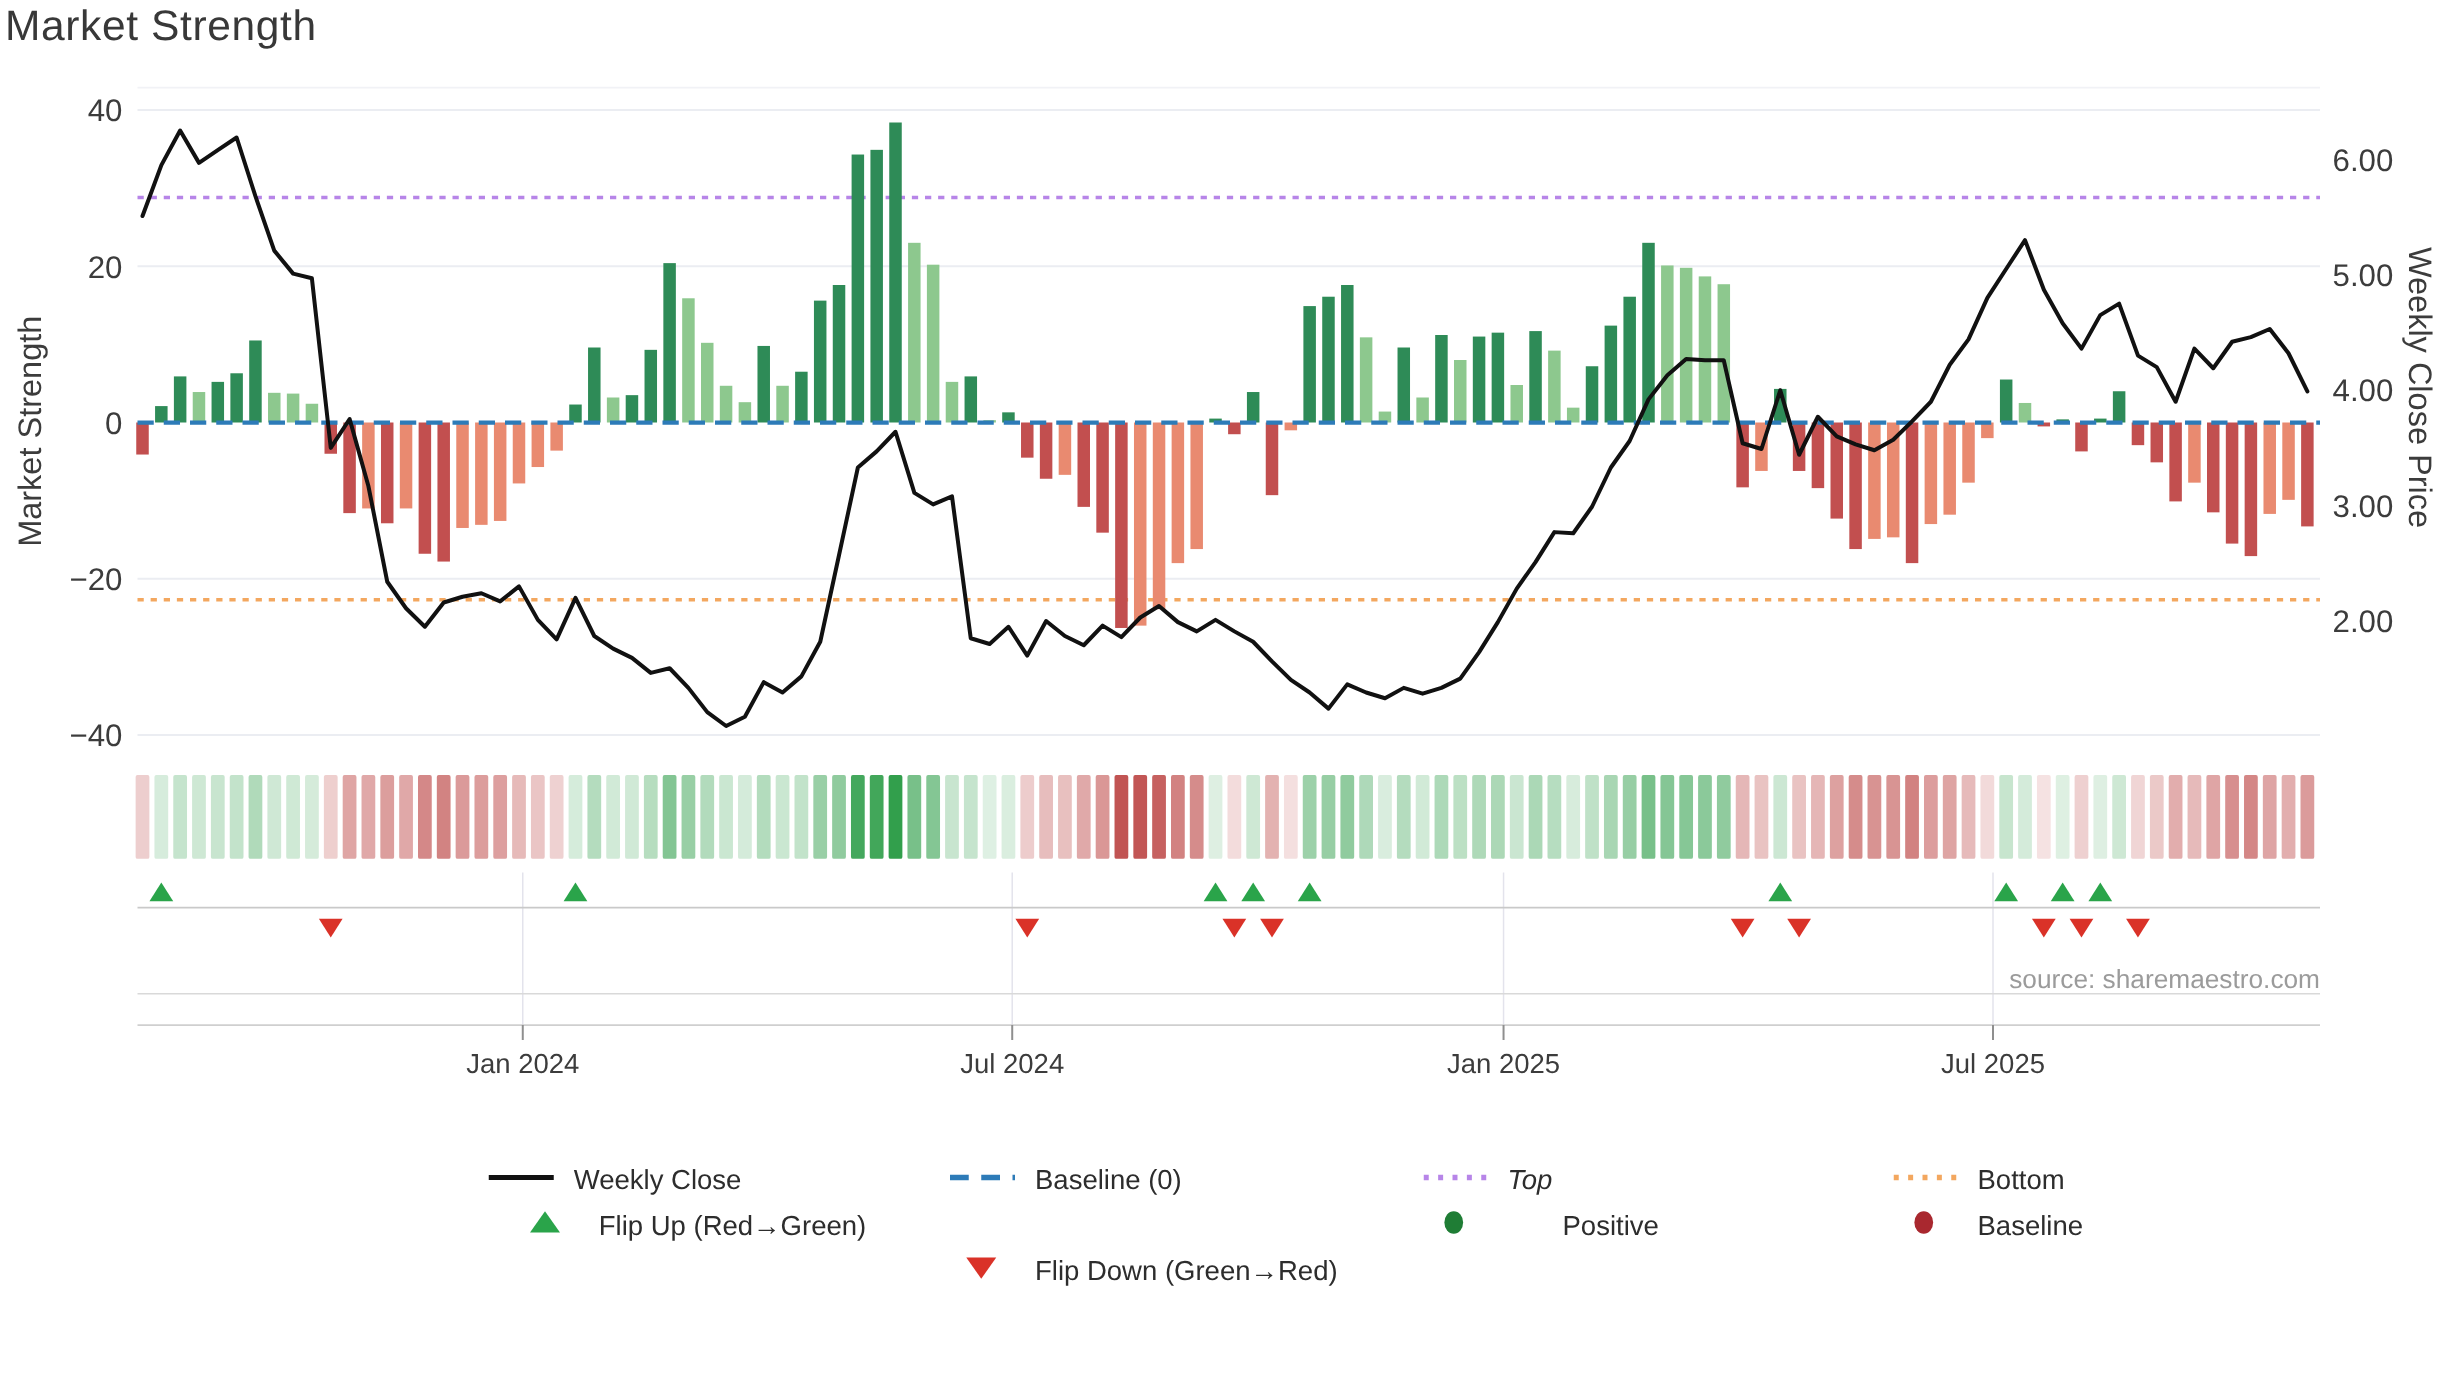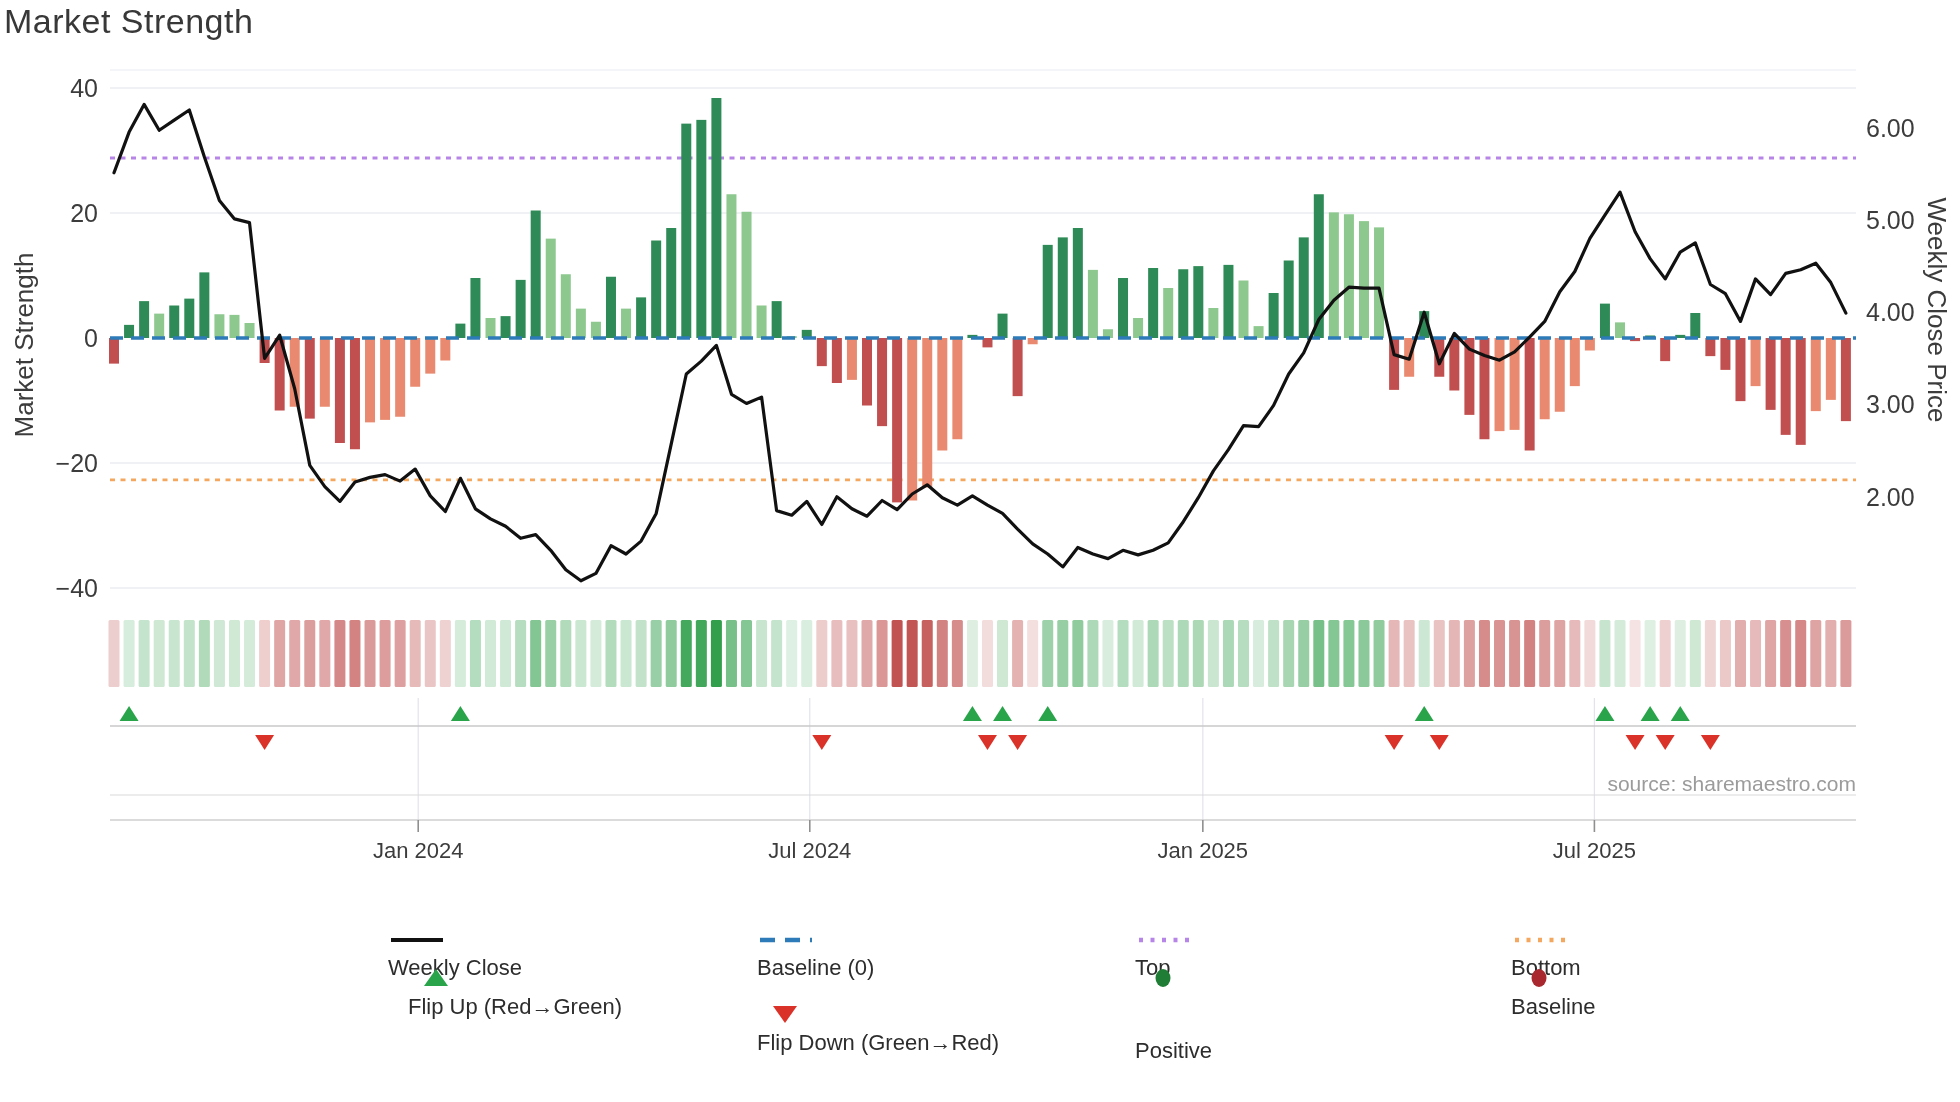--- a/index.html
+++ b/index.html
@@ -7,21 +7,21 @@
        font-family:"Liberation Sans","DejaVu Sans",sans-serif;color:#2b2b2b;}
   #app{position:relative;width:1960px;height:1102px;background:#fff;}
   #page-title{position:absolute;left:4px;top:2px;font-size:34px;font-weight:400;
               color:#383838;letter-spacing:.5px;margin:0;}
   .axis-title{position:absolute;font-size:26px;color:#3c3c3c;white-space:nowrap;}
   .axis-title.left{left:24px;top:345px;transform:translate(-50%,-50%) rotate(-90deg);}
   .axis-title.right{left:1936px;top:310px;transform:translate(-50%,-50%) rotate(90deg);}
   #chart{position:absolute;left:0;top:0;width:1960px;height:1102px;}
   .source{position:absolute;right:104px;top:772px;font-size:21px;color:#9b9b9b;}
   .tick-text{fill:#3c3c3c;}
-  .legend-item{position:absolute;display:flex;align-items:flex-start;height:32px;flex-direction:column;}
+  .legend-item{position:absolute;display:flex;align-items:flex-end;height:32px;}
   .legend-item .sw{flex:0 0 auto;margin-right:13px;}
   .legend-item span{font-size:22px;color:#2d2d2d;white-space:nowrap;}
 </style>
 </head>
 <body>
 
 <div id="app">
 
   <h1 id="page-title">Market Strength</h1>
 
@@ -323,21 +323,21 @@
         <line x1="3" y1="15" x2="55" y2="15" stroke-width="4" stroke="#111111"></line>
         </svg>
       <span>Weekly Close</span>
     </div>
     <div class="legend-item" style="left:757px;top:925px;">
       <svg class="sw" width="58" height="30">
         <line x1="3" y1="15" x2="55" y2="15" stroke-width="4.5" stroke-dasharray="15 10" stroke="#2d7bb8"></line>
         </svg>
       <span>Baseline (0)</span>
     </div>
-    <div class="legend-item" style="left:1135px;top:925px;">
+    <div class="legend-item" style="left:1135px;top:925px;font-style:italic;">
       <svg class="sw" width="58" height="30">
         <line x1="4" y1="15" x2="55" y2="15" stroke-width="4.5" stroke-dasharray="4 7.5" stroke="#b785e8"></line>
         </svg>
       <span>Top</span>
     </div>
     <div class="legend-item" style="left:1511px;top:925px;">
       <svg class="sw" width="58" height="30">
         <line x1="4" y1="15" x2="55" y2="15" stroke-width="4.5" stroke-dasharray="4 7.5" stroke="#f3a75f"></line>
         </svg>
       <span>Bottom</span>

